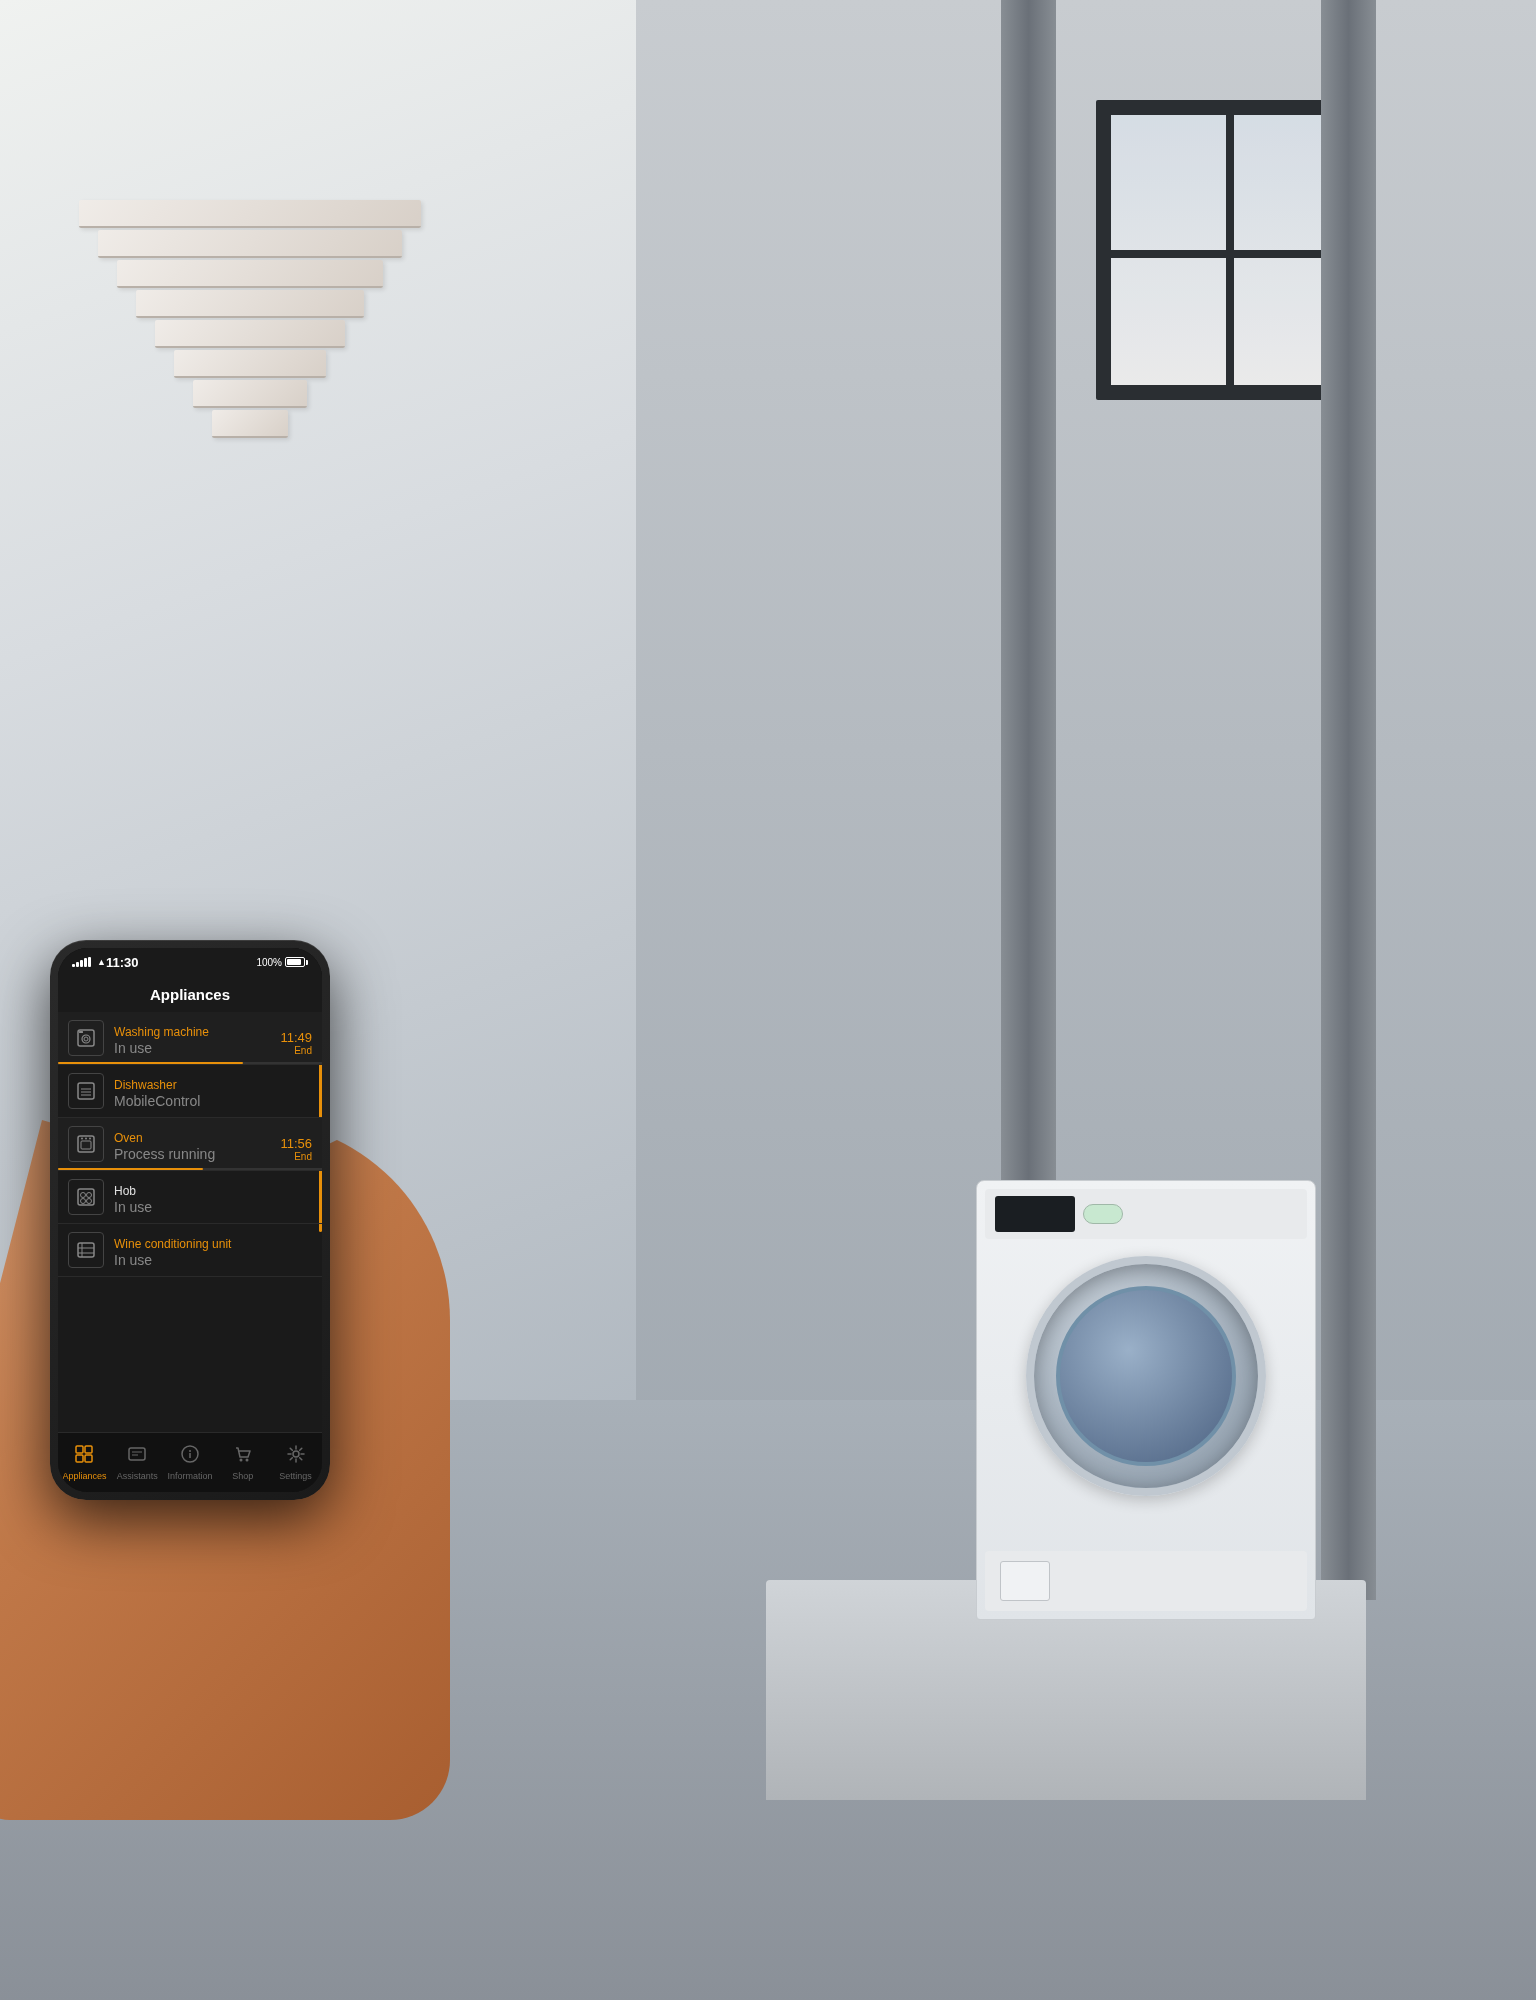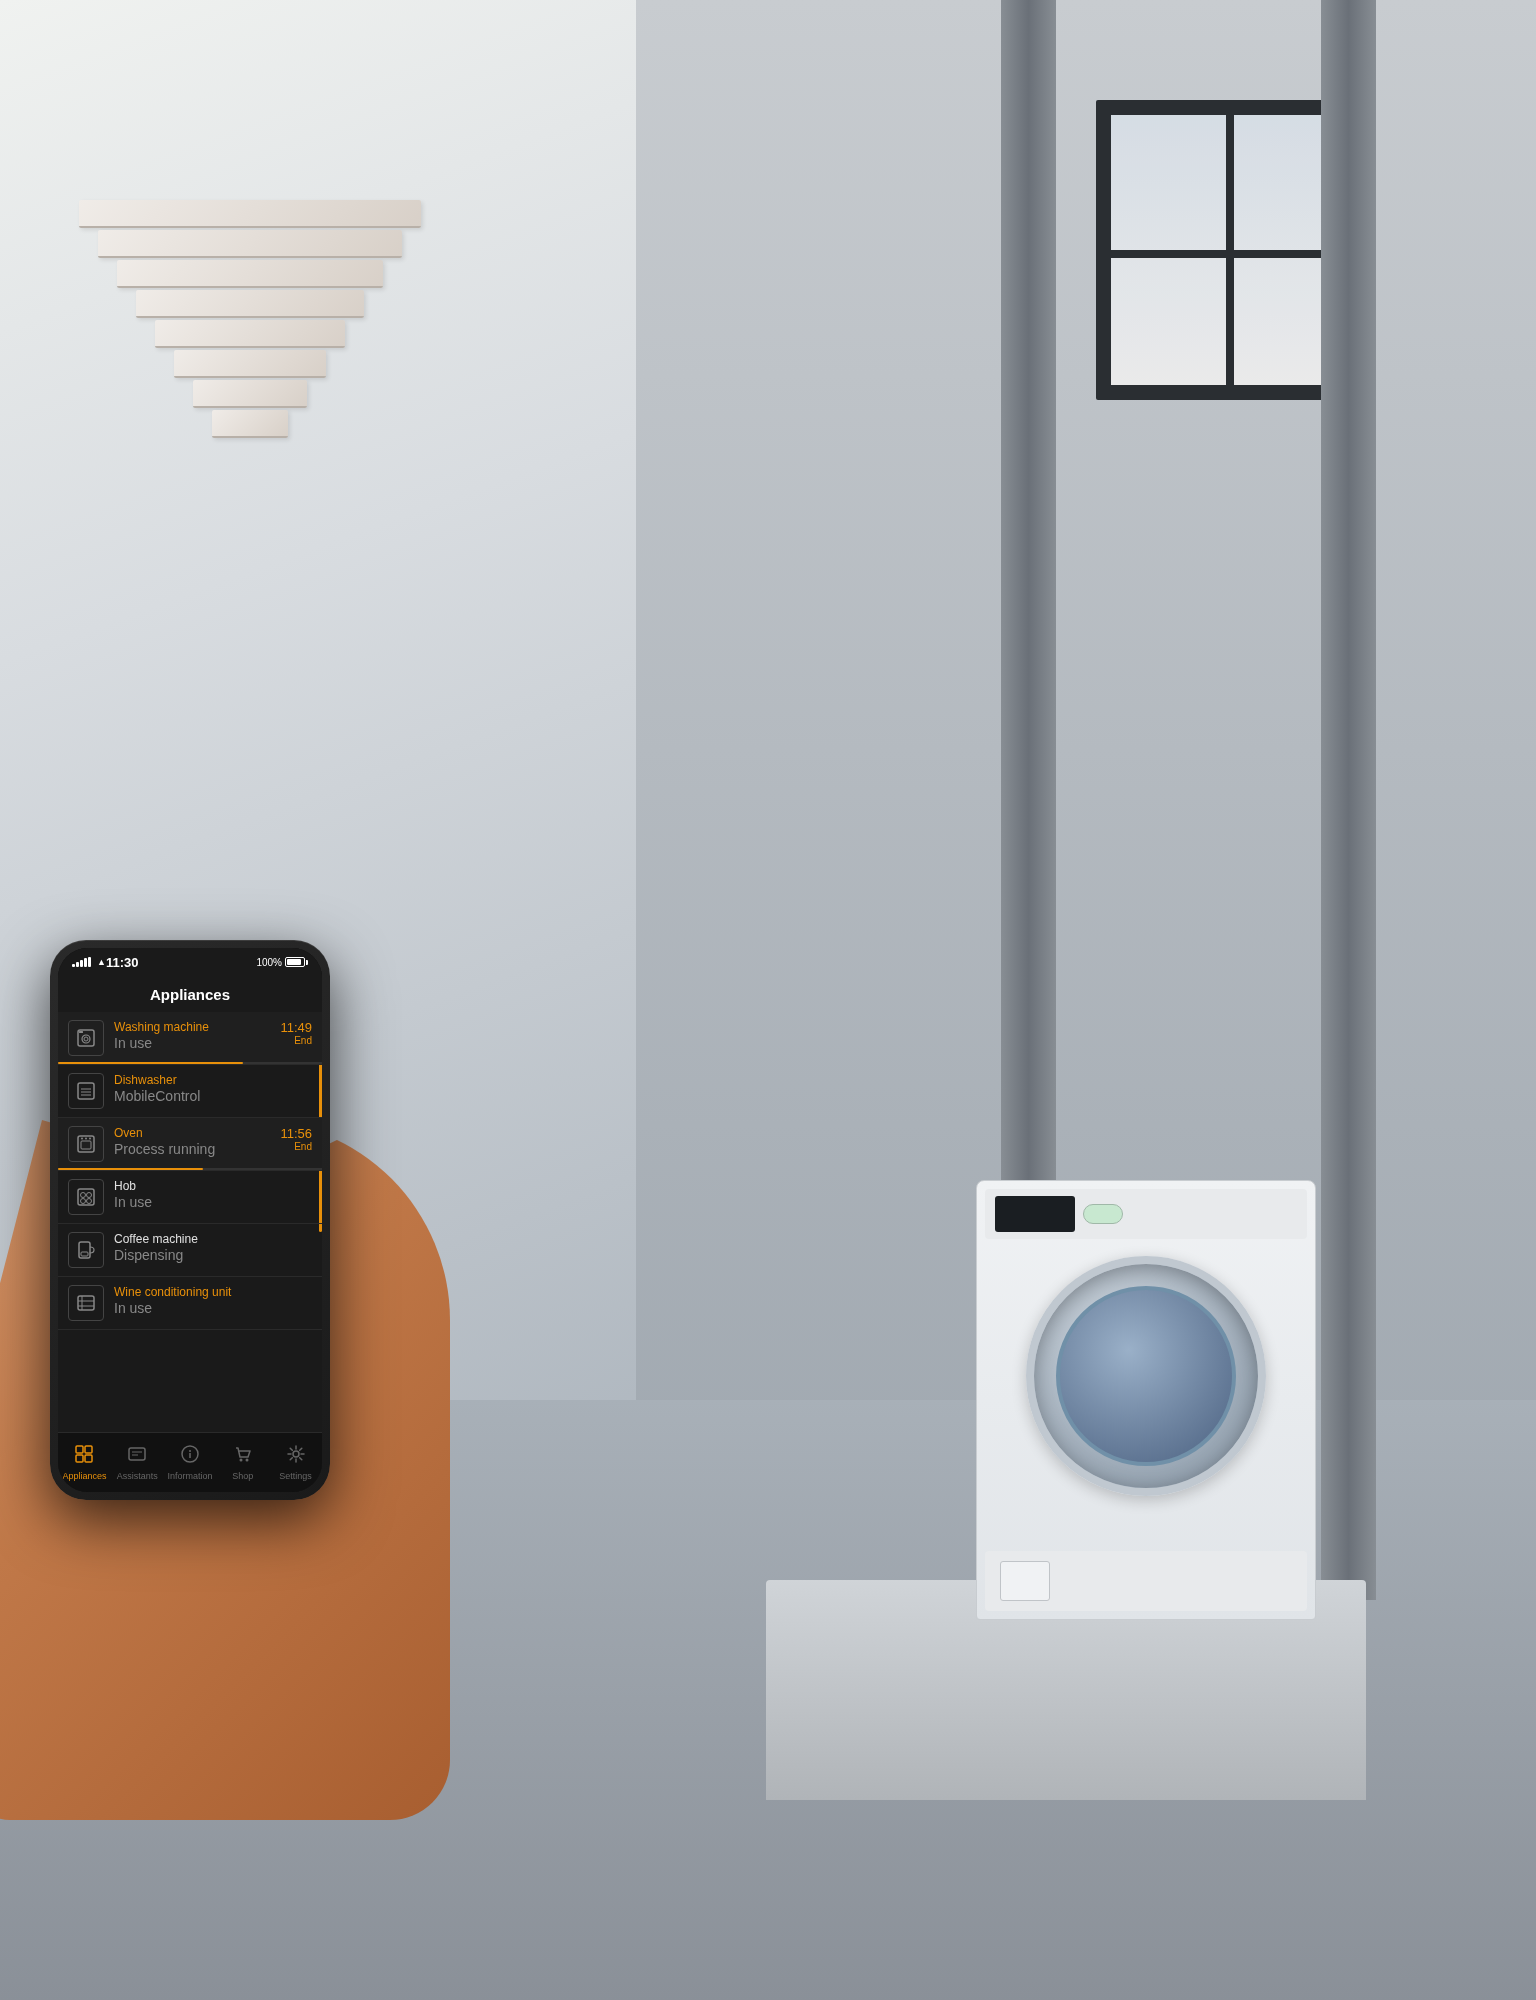--- a/index.html
+++ b/index.html
@@ -349,21 +349,21 @@
     }
 
     
     .appliance-list {
       flex: 1;
       overflow: hidden;
       background: #1a1a1a;
     }
     .appliance-item {
       display: flex;
-      align-items: flex-start;
+      align-items: flex-end;
       padding: 8px 10px;
       border-bottom: 1px solid #2a2a2a;
       position: relative;
       min-height: 52px;
     }
     .appliance-item.active {
       background: #1f1f1f;
     }
     .appliance-icon-wrap {
       width: 36px;
@@ -630,33 +630,20 @@
                     <circle cx="13" cy="14" r="2.5" stroke="#888" stroke-width="1"></circle>
                   </svg>
                 </div>
                 <div class="appliance-info">
                   <div class="appliance-name normal-color">Hob</div>
                   <div class="appliance-status">In use</div>
                 </div>
               </div>
 
 
-              <div class="appliance-item">
-                <div class="appliance-icon-wrap">
-                  <svg width="20" height="20" viewBox="0 0 20 20" fill="none">
-                    <rect x="3" y="2" width="11" height="16" rx="2" stroke="#888" stroke-width="1.5"></rect>
-                    <path d="M14 7 Q18 7 18 10 Q18 13 14 13" stroke="#888" stroke-width="1.2" fill="none"></path>
-                    <rect x="5" y="12" width="7" height="4" rx="1" stroke="#888" stroke-width="1"></rect>
-                  </svg>
-                </div>
-                <div class="appliance-info">
-                  <div class="appliance-name normal-color">Coffee machine</div>
-                  <div class="appliance-status">Dispensing</div>
-                </div>
-              </div>
 
 
               <div class="appliance-item">
                 <div class="appliance-icon-wrap">
                   <svg width="20" height="20" viewBox="0 0 20 20" fill="none">
                     <rect x="2" y="3" width="16" height="14" rx="2" stroke="#888" stroke-width="1.5"></rect>
                     <line x1="2" y1="8" x2="18" y2="8" stroke="#888" stroke-width="1"></line>
                     <line x1="2" y1="13" x2="18" y2="13" stroke="#888" stroke-width="1"></line>
                     <line x1="6" y1="3" x2="6" y2="17" stroke="#888" stroke-width="1"></line>
                   </svg>

